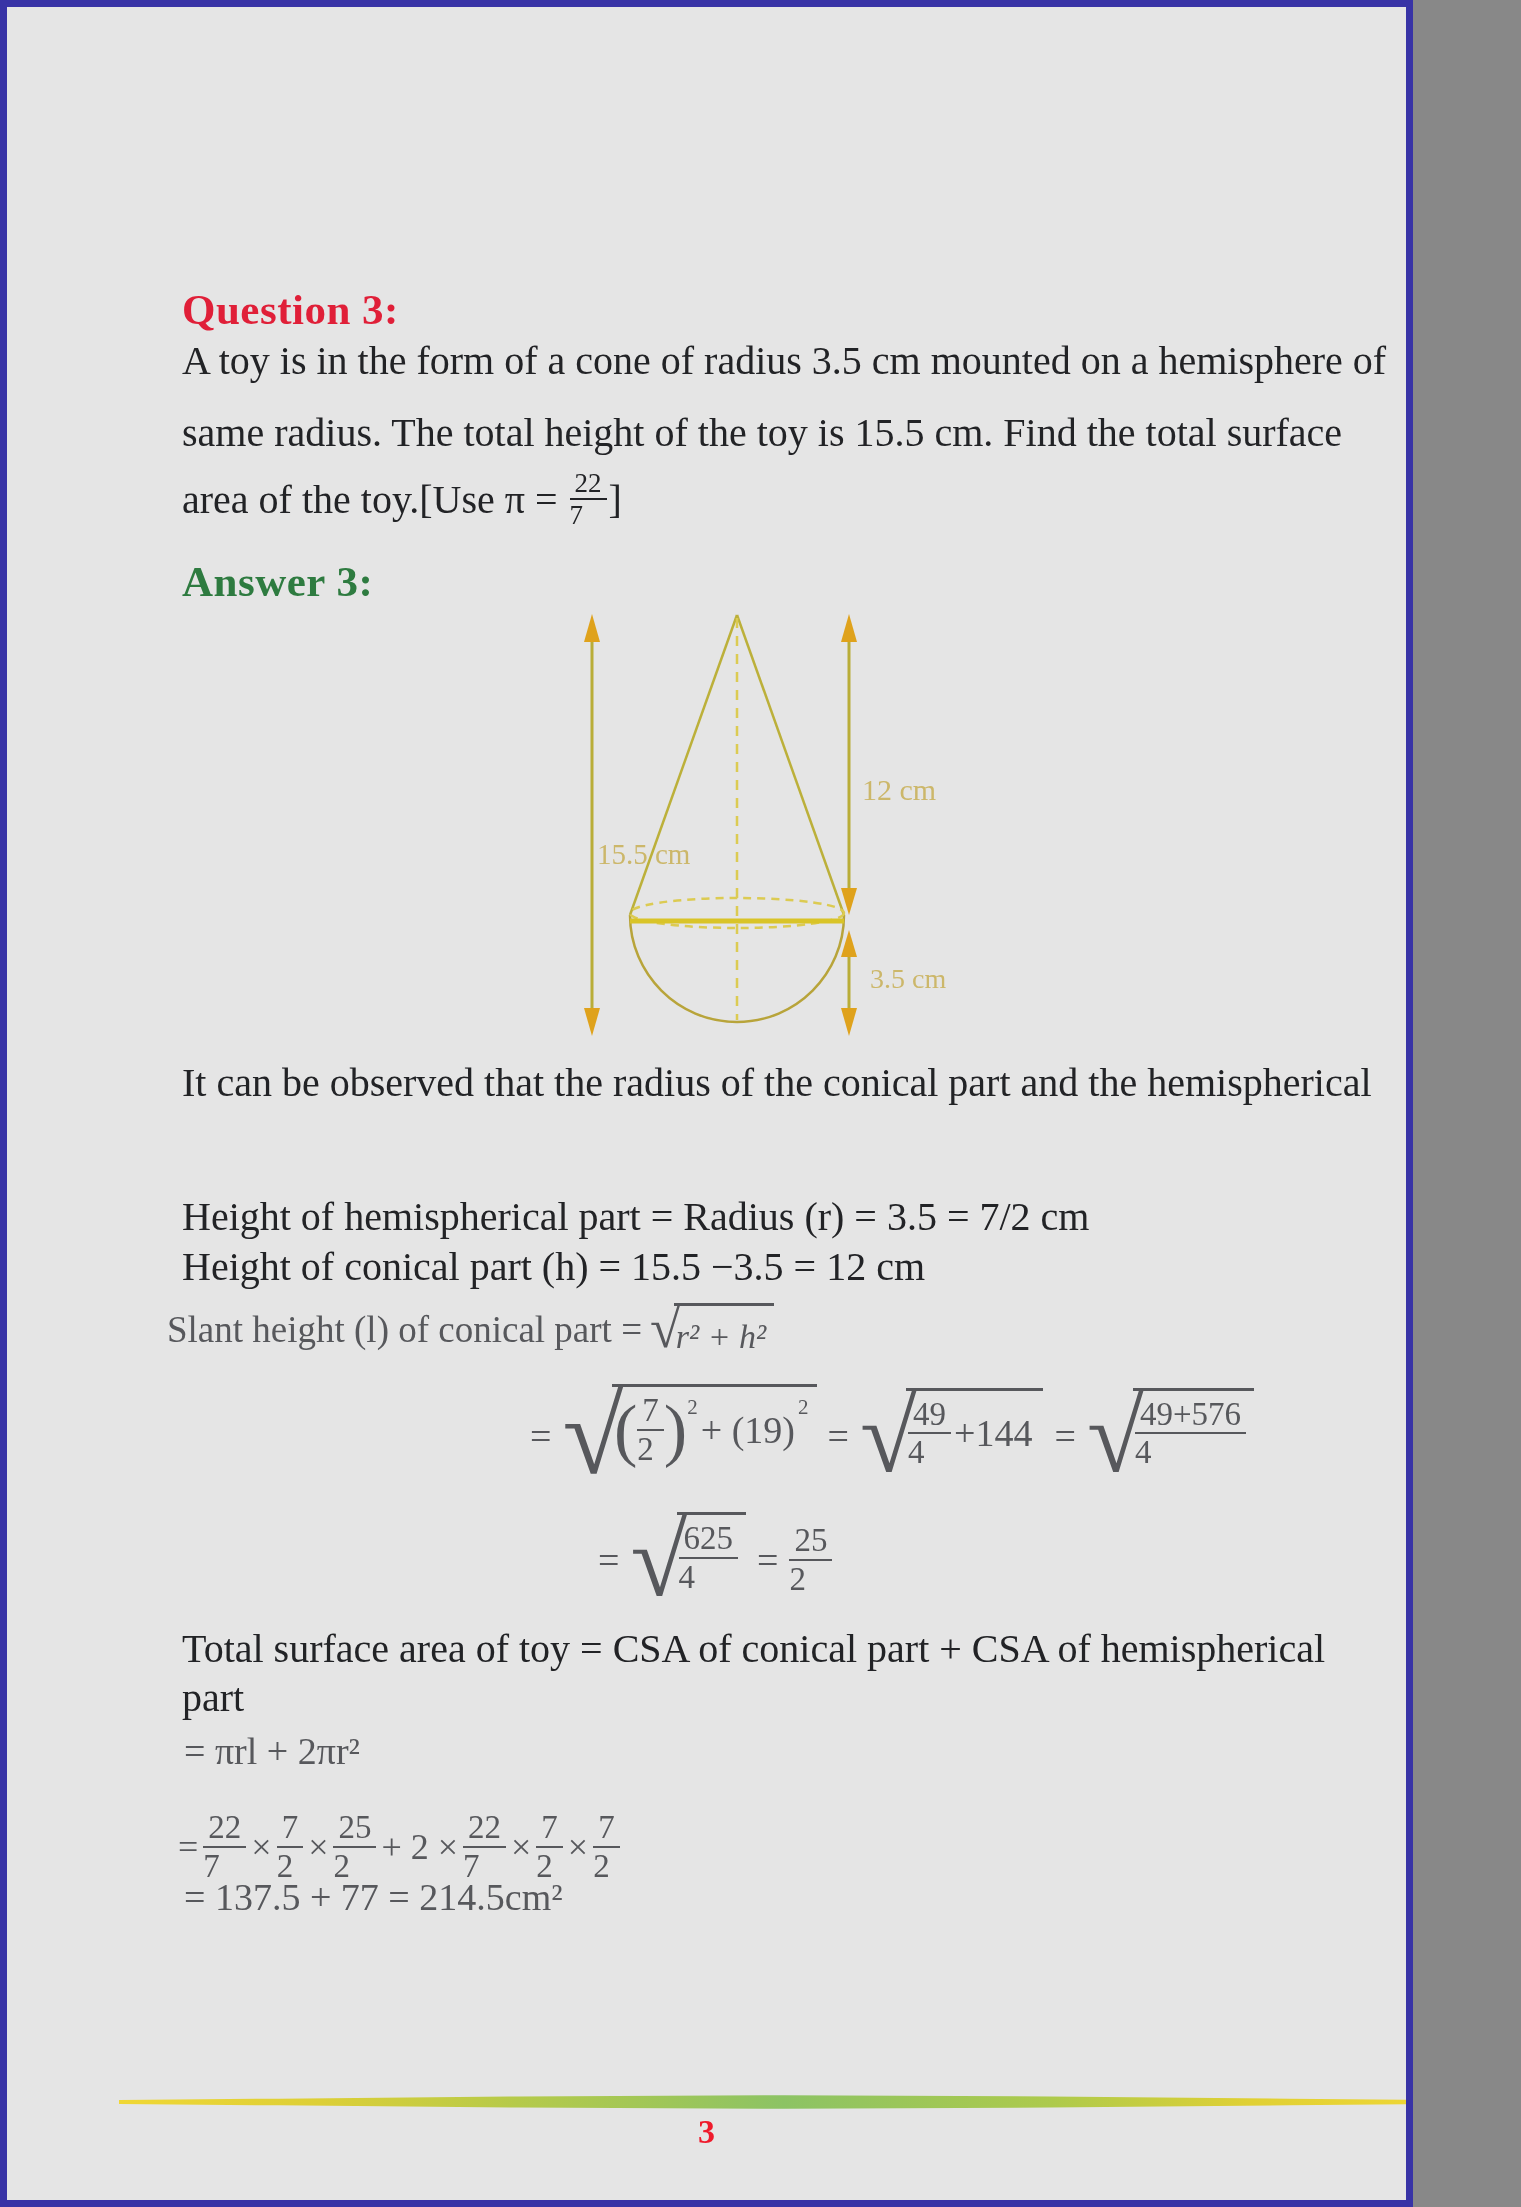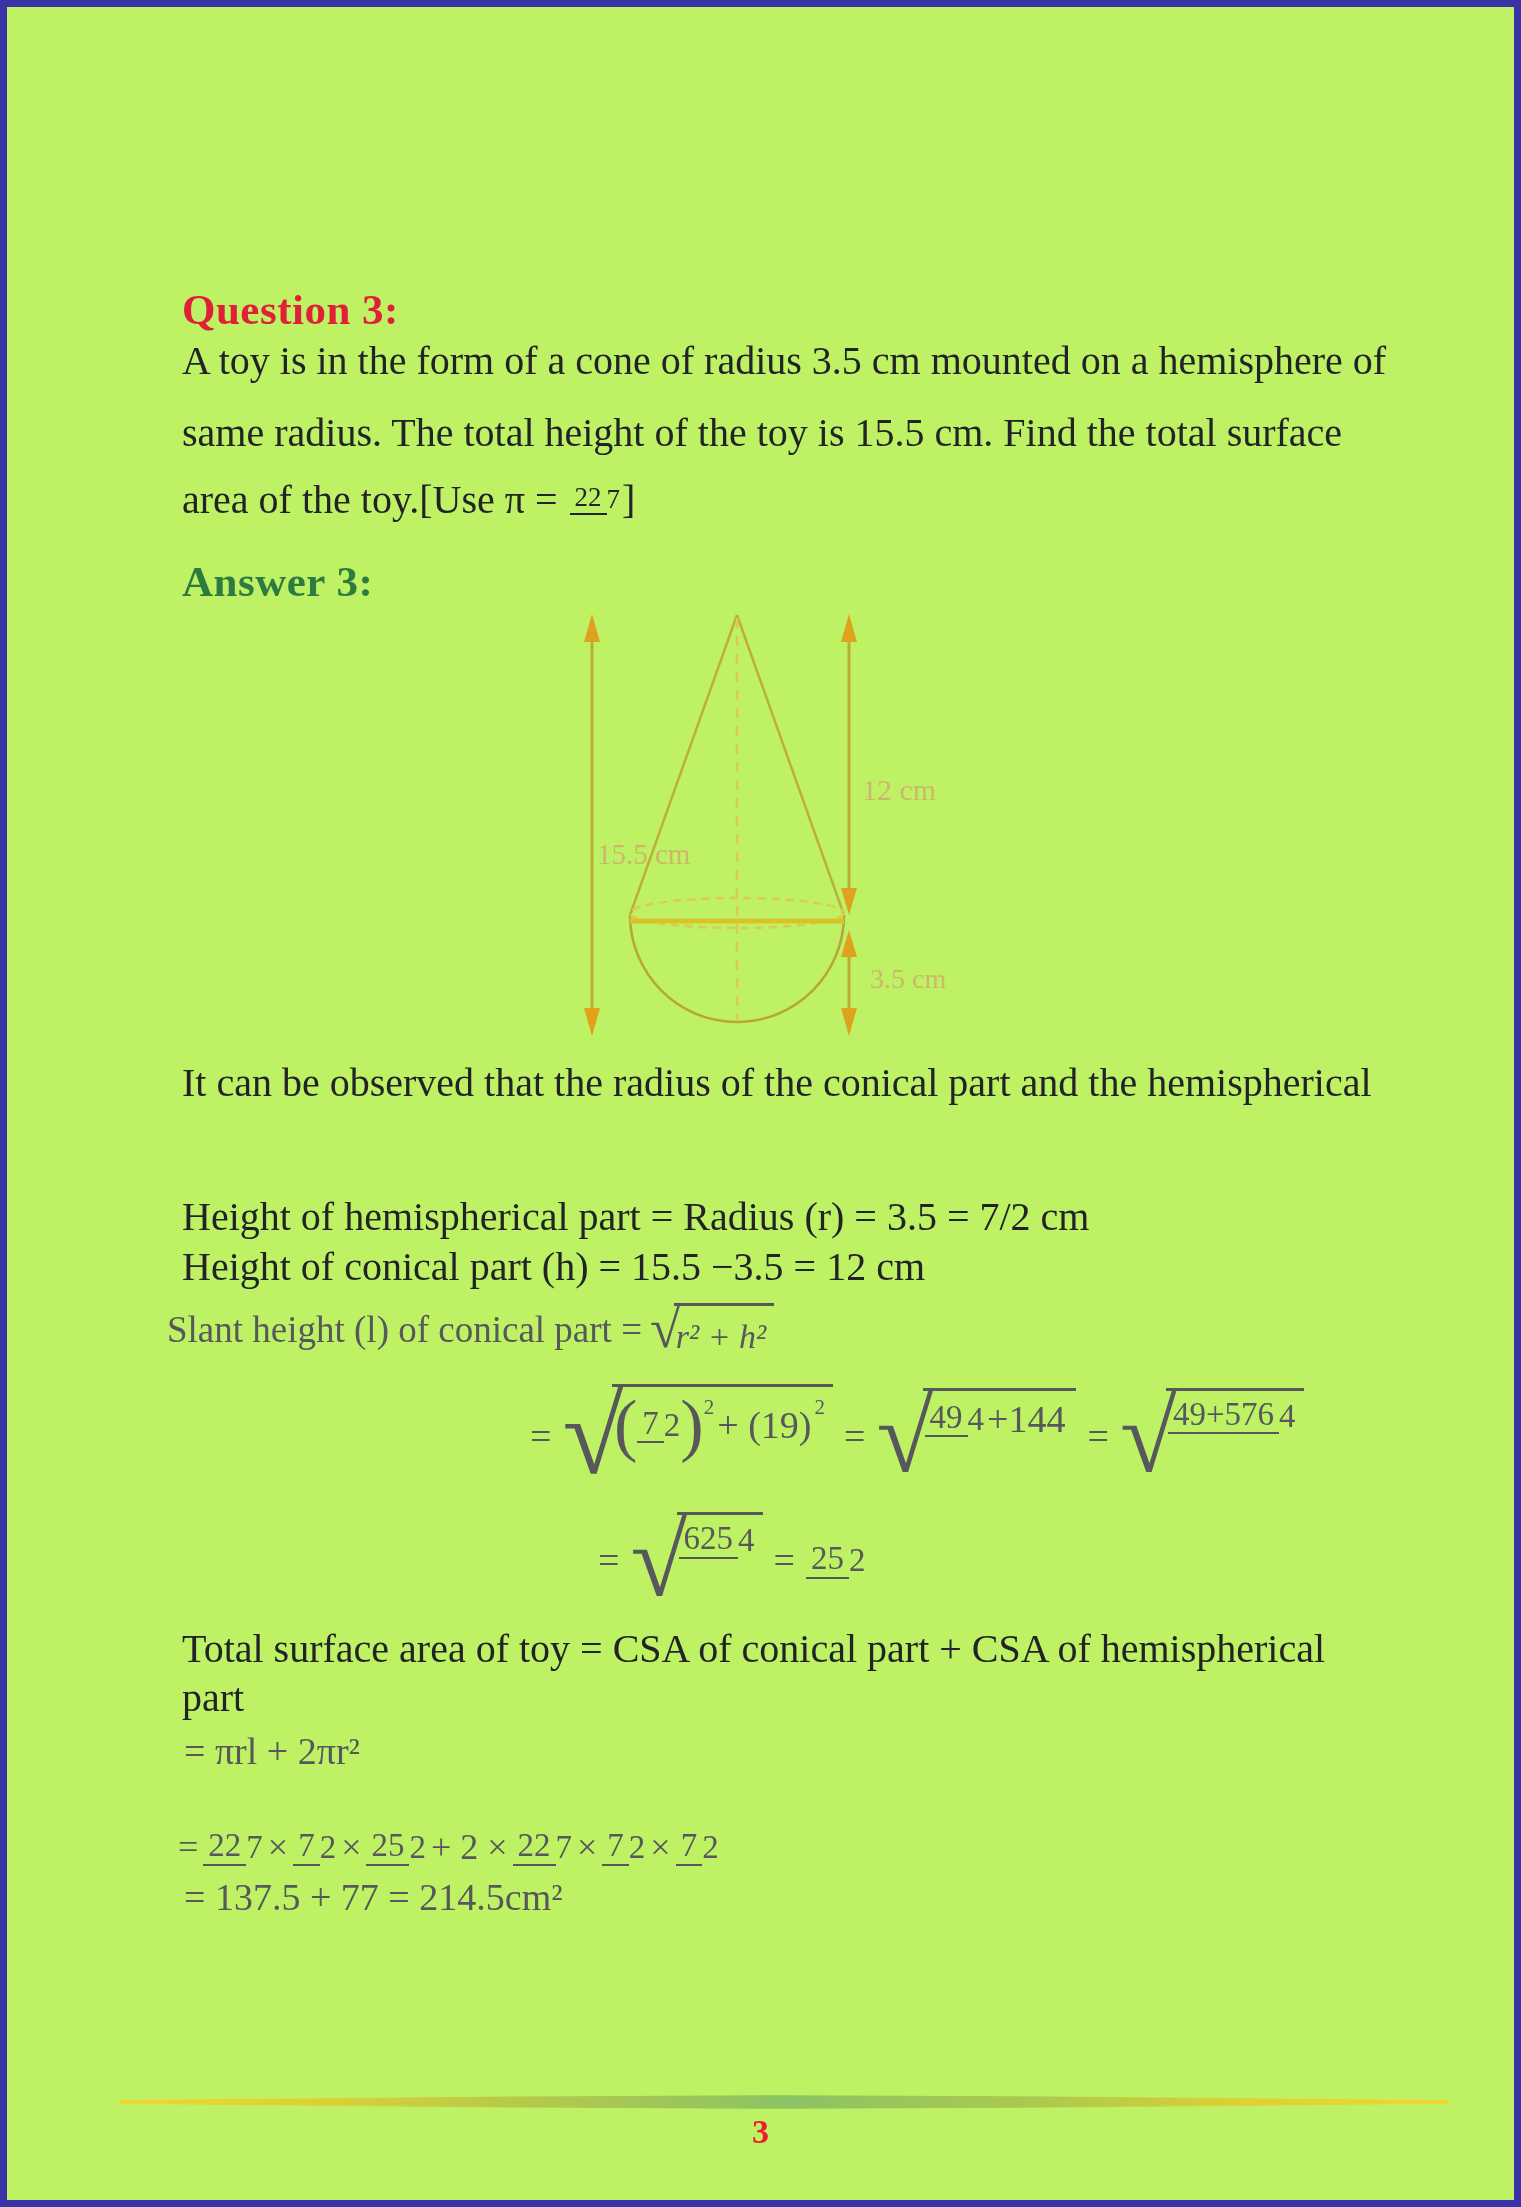--- a/index.html
+++ b/index.html
@@ -1,33 +1,33 @@
 <!DOCTYPE html>
 <html><head>
 <meta charset="utf-8">
 <style>
   html,body{margin:0;padding:0;background:#888;}
   .page{
     position:relative;
-    width:1521px;height:2207px;
-    background:#bef264;
+    width:1413px;height:2207px;
+    background:#e5e5e5;
     border:7px solid #3833a6;
     box-sizing:border-box;
     font-family:"Liberation Serif", serif;
     overflow:hidden;
     color:#222326;
   }
   .abs{position:absolute;}
   .qlabel{font-size:43px;font-weight:bold;color:#e01f38;letter-spacing:0.5px;}
   .alabel{font-size:43px;font-weight:bold;color:#2e7b40;letter-spacing:0.5px;}
   .body-line{font-size:40px;color:#222326;white-space:nowrap;}
   .math-line{font-size:38px;color:#57585c;white-space:nowrap;}
   .flexrow{display:flex;align-items:center;}
   
-  .frac{display:inline-flex;align-items:center;line-height:1.05;vertical-align:middle;}
+  .frac{display:inline-flex;flex-direction:column;line-height:1.05;vertical-align:middle;}
   .frac .num{border-bottom:2.5px solid currentColor;padding:0 5px 1px;}
   .frac .den{padding-top:1px;}
   .frac-sm{font-size:27px;color:#222326;margin:0 2px;}
   .frac-m{font-size:33px;}
   
   .sqrt{display:inline-flex;align-items:flex-start;}
   .sqrt-sign{line-height:0.92;font-weight:300;}
   .radicand{border-top:3px solid currentColor;display:inline-flex;align-items:center;padding:6px 8px 0 2px;}
   .sqrt-sm .sqrt-sign{font-size:56px;margin-right:-7px;}
   .sqrt-sm .radicand{padding-top:12px;font-style:italic;font-size:34px;}

